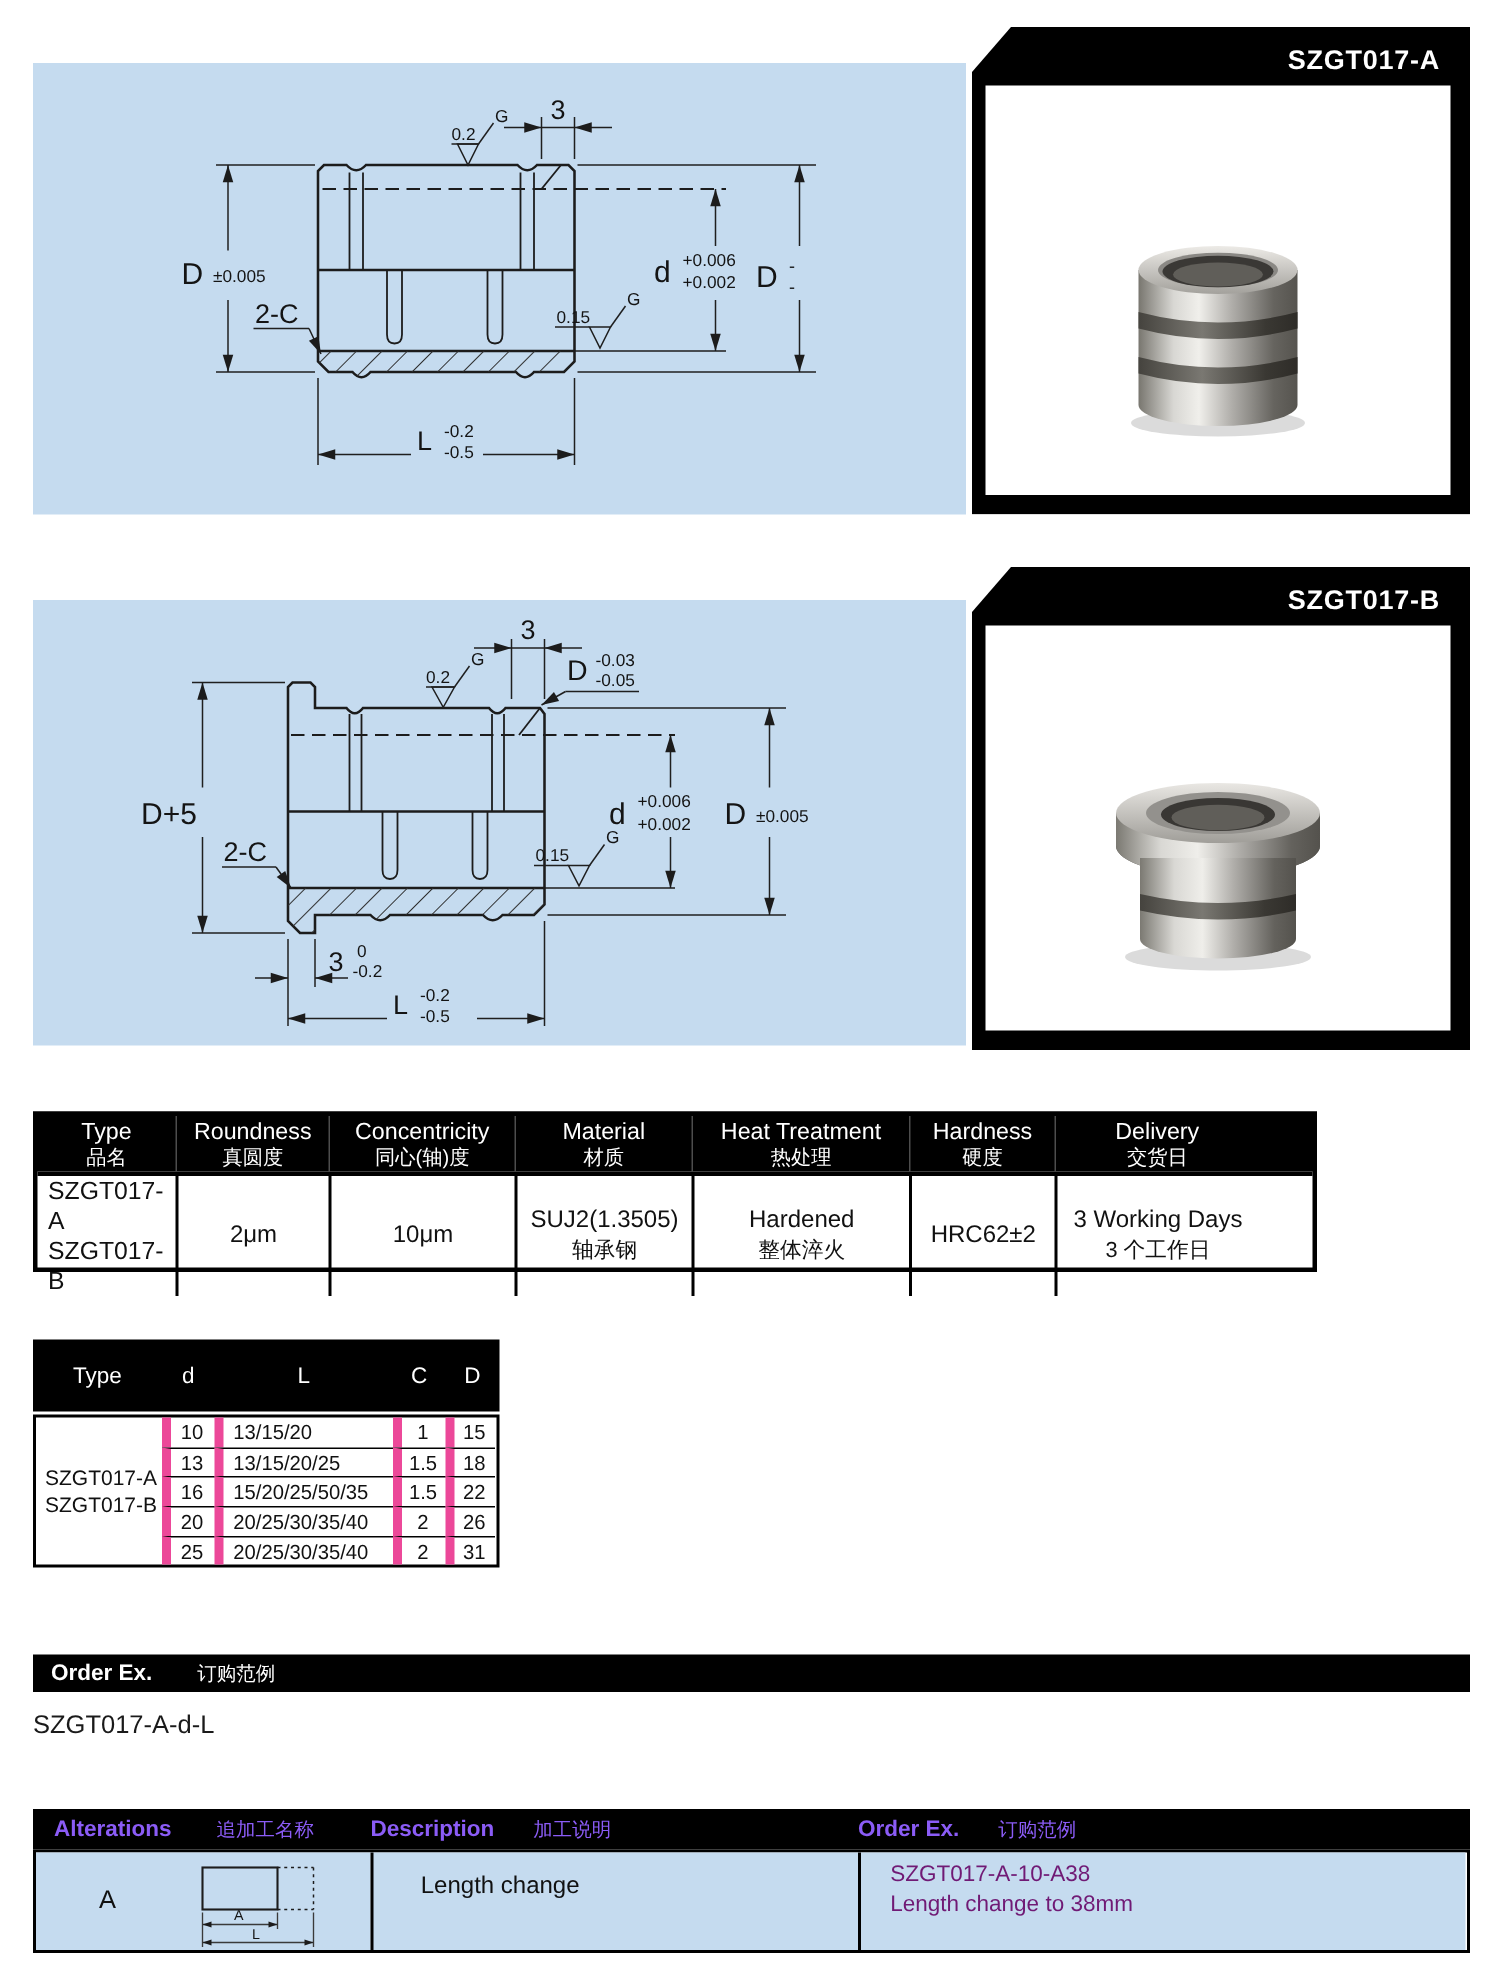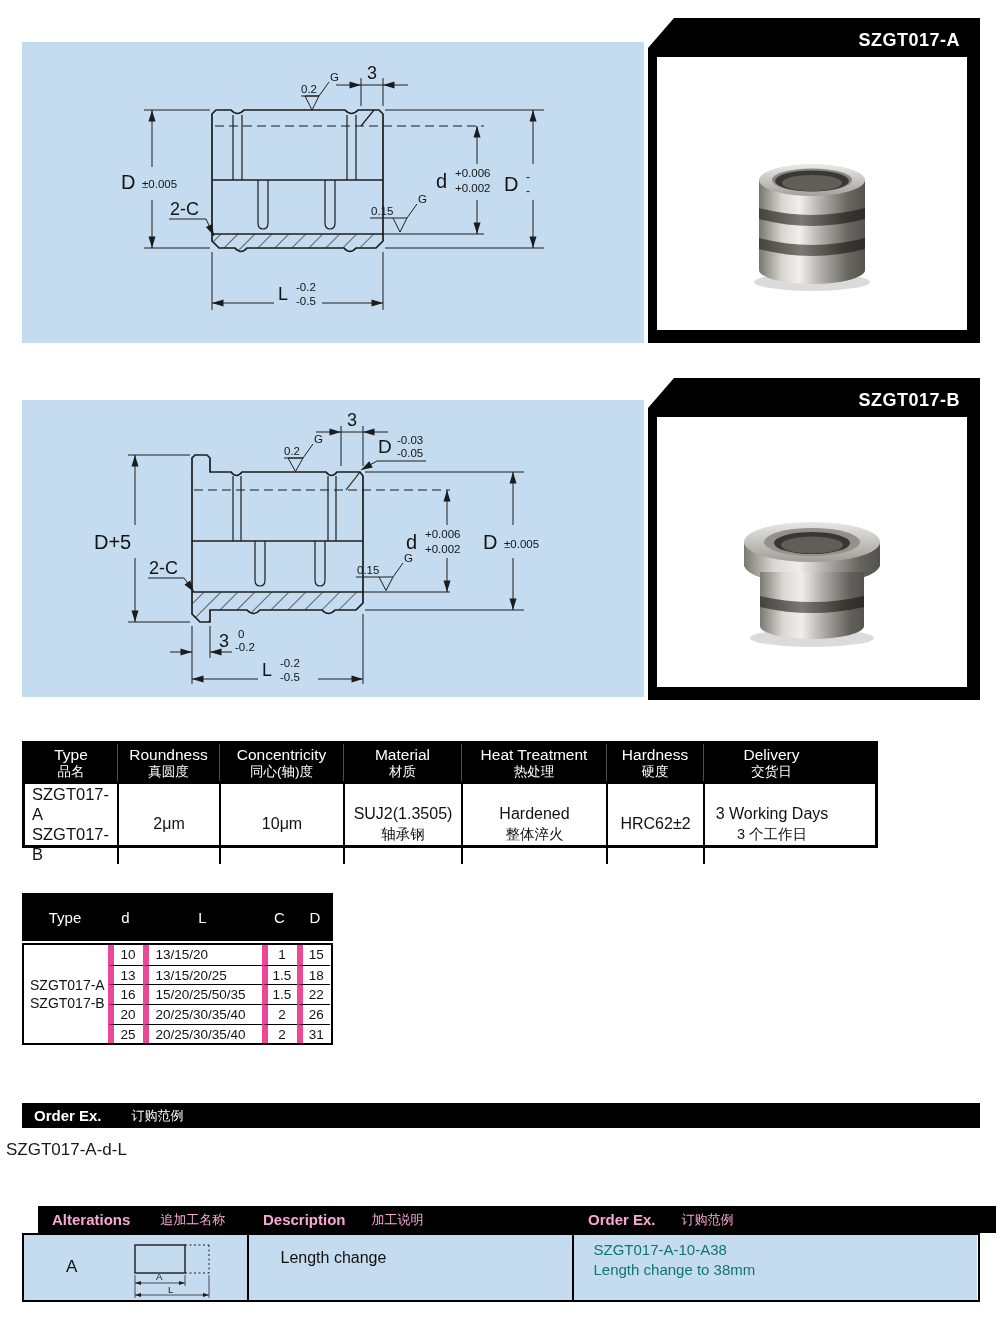--- a/index.html
+++ b/index.html
@@ -44,37 +44,37 @@
   .size-bd .typecell{grid-row:1/6;grid-column:1;border-left:none;border-top:none;
                      display:flex;flex-direction:column;justify-content:center;padding-left:6px;
                      font-size:14px;line-height:18px;color:#111;}
   .size-bd .lcell{justify-content:flex-start;padding-left:7px;}
 
   
   .orderbar{left:22px;top:1103px;width:958px;height:25px;background:#000;color:#fff;
             display:flex;align-items:center;box-sizing:border-box;padding-left:12px;}
   .orderbar .en{font-size:15px;font-weight:bold;}
   .orderbar .zh{font-size:13px;margin-left:30px;}
-  .orderex{left:6px;top:1140px;font-size:17px;color:#1a1a1a;}
-
-  
-  .alt-hd{left:38px;top:1206px;width:958px;height:27px;background:#000;box-sizing:border-box;
-          display:grid;grid-template-columns:225px 325px 408px;align-items:center;color:#f9a8d4;}
+  .orderex{left:22px;top:1140px;font-size:17px;color:#1a1a1a;}
+
+  
+  .alt-hd{left:22px;top:1206px;width:958px;height:27px;background:#000;box-sizing:border-box;
+          display:grid;grid-template-columns:225px 325px 408px;align-items:center;color:#8b5cf6;}
   .alt-hd .g{display:flex;align-items:center;justify-content:flex-start;gap:26px;}
   .alt-hd .g1{justify-content:flex-start;padding-left:14px;gap:30px;}
   .alt-hd .en{font-size:15px;font-weight:bold;} .alt-hd .zh{font-size:13px;font-weight:normal;}
   .alt-row{left:22px;top:1233px;width:958px;height:69px;border:2.5px solid #000;box-sizing:border-box;
            display:grid;grid-template-columns:222.5px 325px 405.5px;}
   .alt-row .cell{border-left:2.5px solid #000;position:relative;box-sizing:border-box;}
   .alt-row .cell:first-child{border-left:none;}
   .alt-code{position:absolute;left:42px;top:22px;font-size:17px;color:#111;}
   .alt-desc{padding:12px 0 0 32px;color:#111;}
   .alt-desc .l1{font-size:16px;line-height:22px;}
   .alt-desc .l2{font-size:14.5px;line-height:20px;}
-  .alt-order{padding:5px 0 0 20px;color:#0f766e;font-size:15px;line-height:19.5px;}
+  .alt-order{padding:5px 0 0 20px;color:#701a75;font-size:15px;line-height:19.5px;}
 </style>
 </head>
 <body>
 
 <div class="page">
 
   <div class="abs bluepanel" style="left: 22px; top: 42px; width: 622px; height: 301px; background: rgb(197, 219, 239);">
     <svg width="622" height="301" viewBox="0 0 622 301">
       <defs>
         <pattern id="hA" patternUnits="userSpaceOnUse" width="12" height="12" patternTransform="rotate(45)">

